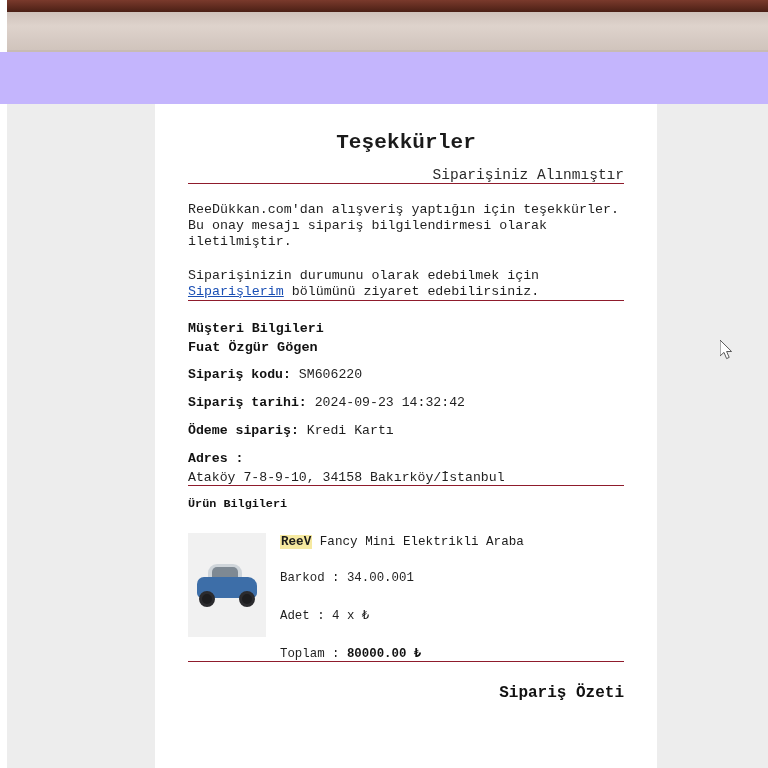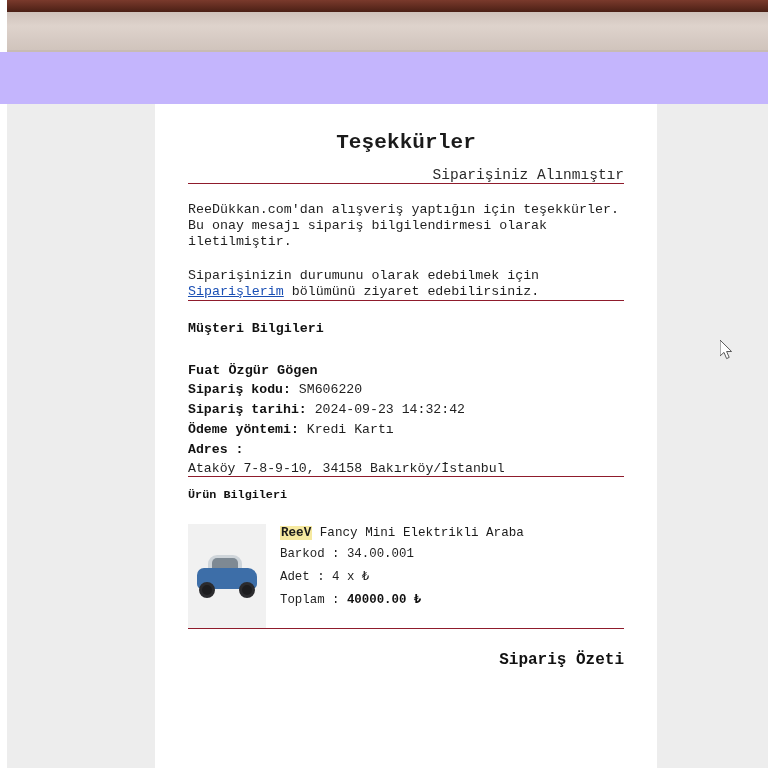--- a/index.html
+++ b/index.html
@@ -134,27 +134,27 @@
     font-size: 13.3px;
     font-weight: bold;
     color: #111;
     margin-top: 20px;
   }
 
   .cust-name {
     font-size: 13.5px;
     font-weight: bold;
     color: #111;
-    margin-top: 27px;
+    margin-top: 4px;
   }
 
   .kv {
     font-size: 13.2px;
     color: #1f1f1f;
-    margin-top: 3px;
+    margin-top: 11px;
     line-height: 17px;
   }
   .kv b { color: #111; }
 
   .addr-val {
     font-size: 13.2px;
     color: #1f1f1f;
     margin-top: 3px;
   }
 
@@ -226,21 +226,21 @@
   }
   .brand-hl {
     background: #f6e9a0;
     font-weight: bold;
     color: #1b1b1b;
     padding: 0 1px;
   }
   .prod-line {
     font-size: 12.4px;
     color: #1f1f1f;
-    margin-top: 7px;
+    margin-top: 22px;
   }
   .prod-line b { color: #111; }
 
   .summary-head {
     margin-top: 22px;
     text-align: right;
     font-size: 16px;
     font-weight: bold;
     color: #111;
   }
@@ -291,21 +291,21 @@
 
     <div class="kv">
       <b>Sipariş kodu:</b>
       <span>SM606220</span>
     </div>
     <div class="kv">
       <b>Sipariş tarihi:</b>
       <span>2024-09-23 14:32:42</span>
     </div>
     <div class="kv">
-      <b>Ödeme yöntemi:</b>
+      <b>Ödeme sipariş:</b>
       <span>Kredi Kartı</span>
     </div>
     <div class="kv">
       <b>Adres :</b>
     </div>
     <div class="addr-val">Ataköy 7-8-9-10, 34158 Bakırköy/İstanbul</div>
 
     <hr class="rule rule-3">
 
     <div class="prod-head">Ürün Bilgileri</div>
@@ -327,21 +327,21 @@
         <div class="prod-line">
           <span>Barkod :</span>
           <span>34.00.001</span>
         </div>
         <div class="prod-line">
           <span>Adet :</span>
           <span>4 x ₺</span>
         </div>
         <div class="prod-line">
           <span>Toplam :</span>
-          <b>40000.00 ₺</b>
+          <b>80000.00 ₺</b>
         </div>
       </div>
     </div>
 
     <hr class="rule rule-4">
 
     <div class="summary-head">Sipariş Özeti</div>
   </div>
 
   <svg class="cursor" viewBox="0 0 14 20">

